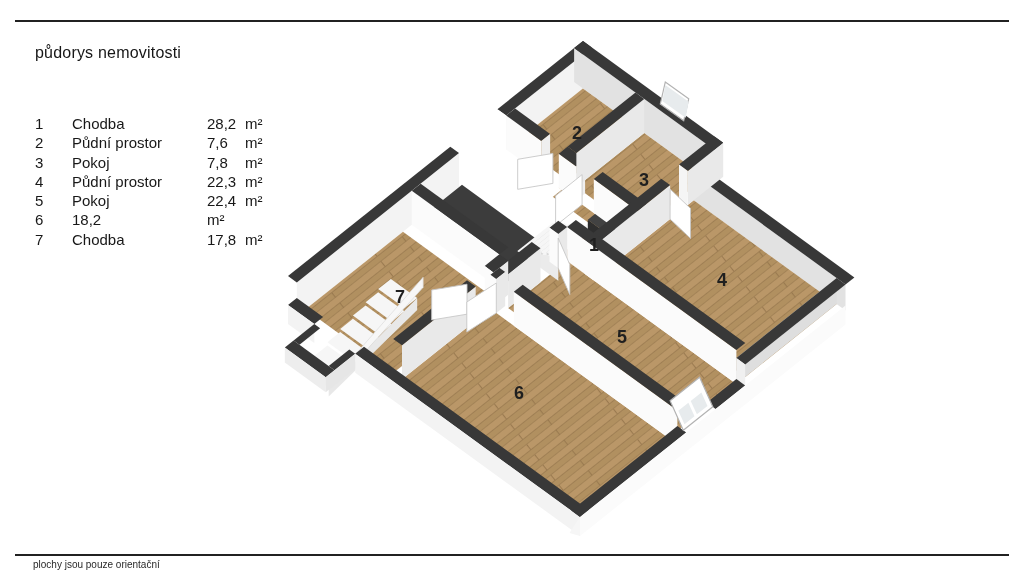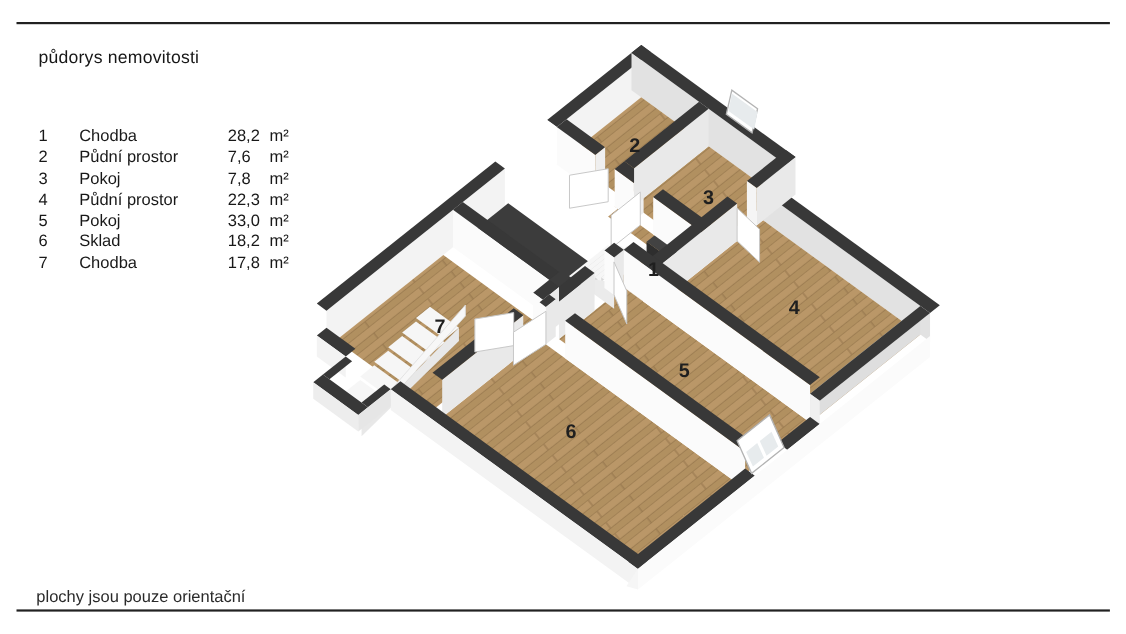--- a/index.html
+++ b/index.html
@@ -4,21 +4,21 @@
 <style>
   html,body{margin:0;padding:0;background:#ffffff;}
   #page{position:relative;width:1024px;height:576px;background:#ffffff;overflow:hidden;
         font-family:"Liberation Sans", sans-serif;color:#1a1a1a;}
   .rule{position:absolute;left:15px;right:15px;height:2px;background:#212121;}
   #rule-top{top:20px;}
   #rule-bottom{top:554px;}
   #title{position:absolute;left:35px;top:44px;font-size:16px;font-weight:400;letter-spacing:0.2px;color:#161616;}
   #legend{position:absolute;left:35px;top:114px;font-size:15px;line-height:19.3px;color:#181818;}
   .legend-row{display:grid;grid-template-columns:37px 135px 38px 30px;height:19.3px;align-items:baseline;}
-  #footer-note{position:absolute;left:33px;top:534px;font-size:15px;color:#2a2a2a;}
+  #footer-note{position:absolute;left:33px;top:559px;font-size:10px;color:#2a2a2a;}
   #plan-wrap{position:absolute;left:0;top:0;width:1024px;height:576px;}
   #plan-svg{position:absolute;left:0;top:0;}
   .room-label{position:absolute;transform:translate(-50%,-50%);font-size:18px;font-weight:700;color:#1f1f1f;}
 </style>
 </head>
 <body>
 
 <div id="page">
 
   <div id="rule-top" class="rule"></div>
@@ -46,26 +46,25 @@
     </div>
     <div class="legend-row">
       <span>4</span>
         <span>Půdní prostor</span>
         <span>22,3</span>
         <span class="legend-unit">m²</span>
     </div>
     <div class="legend-row">
       <span>5</span>
         <span>Pokoj</span>
-        <span>33,0</span>
+        <span>22,4</span>
         <span class="legend-unit">m²</span>
     </div>
     <div class="legend-row">
       <span>6</span>
-        <span>Sklad</span>
         <span>18,2</span>
         <span class="legend-unit">m²</span>
     </div>
     <div class="legend-row">
       <span>7</span>
         <span>Chodba</span>
         <span>17,8</span>
         <span class="legend-unit">m²</span>
     </div>
   </div>

